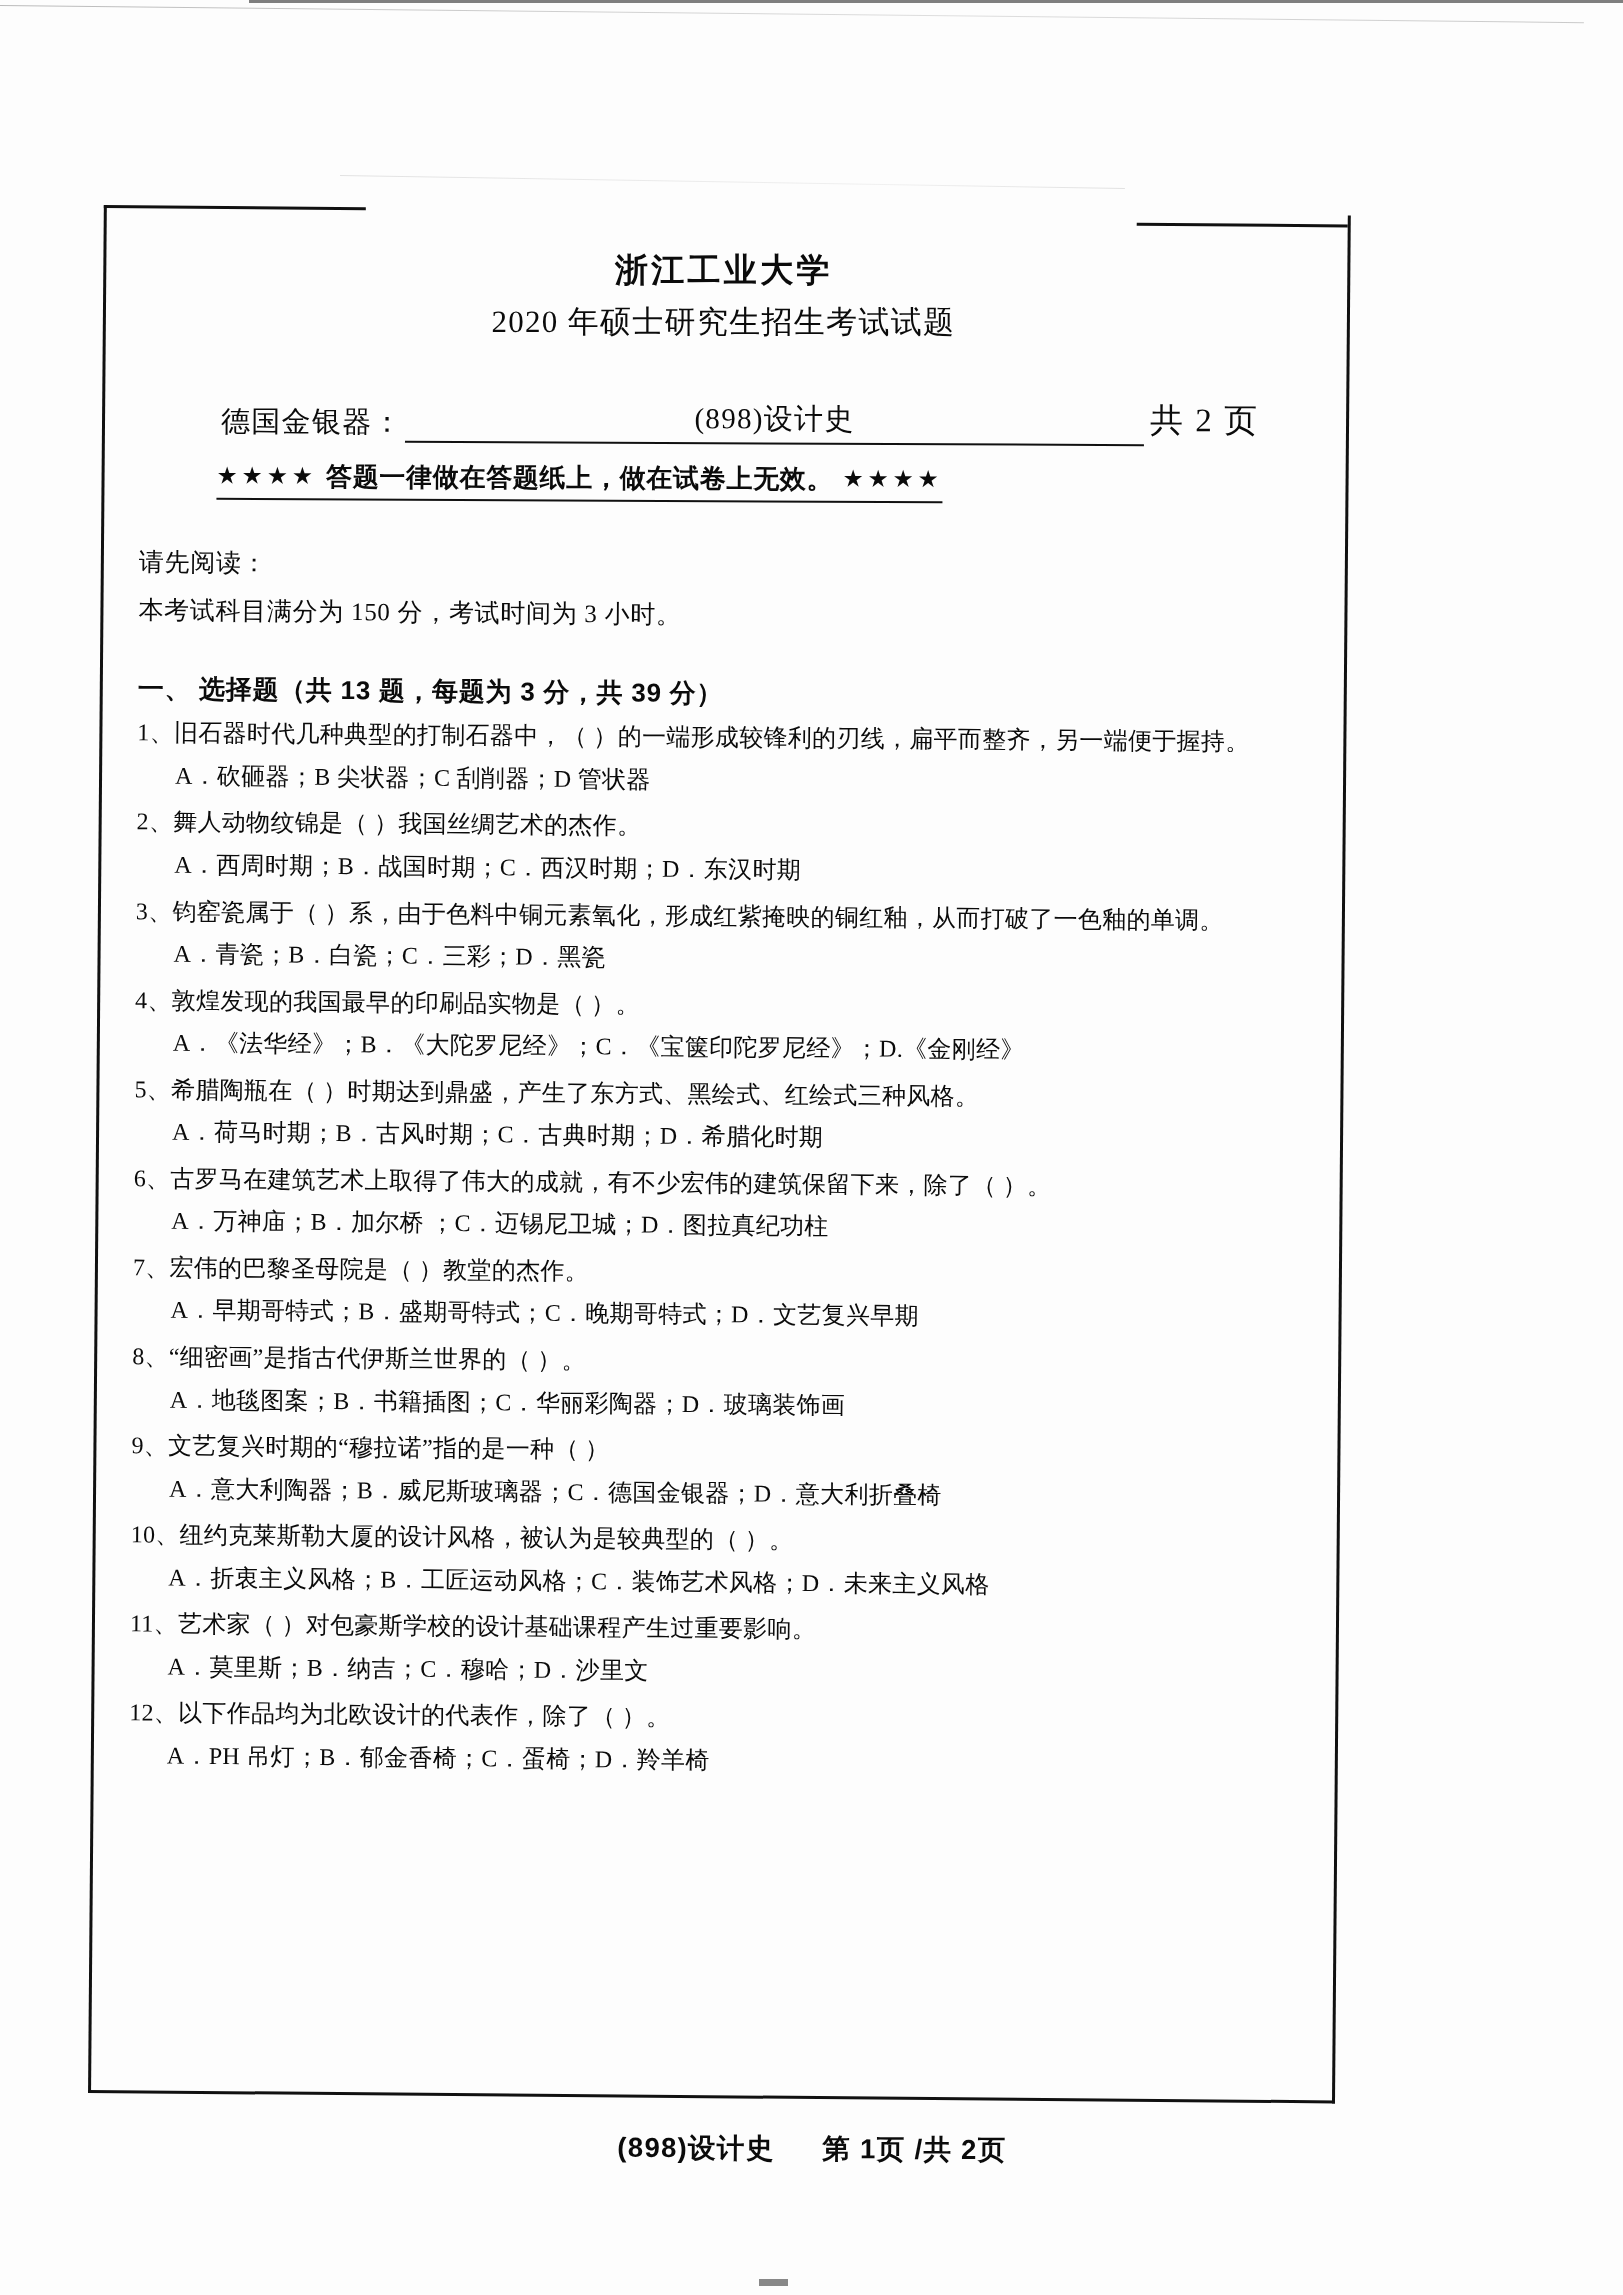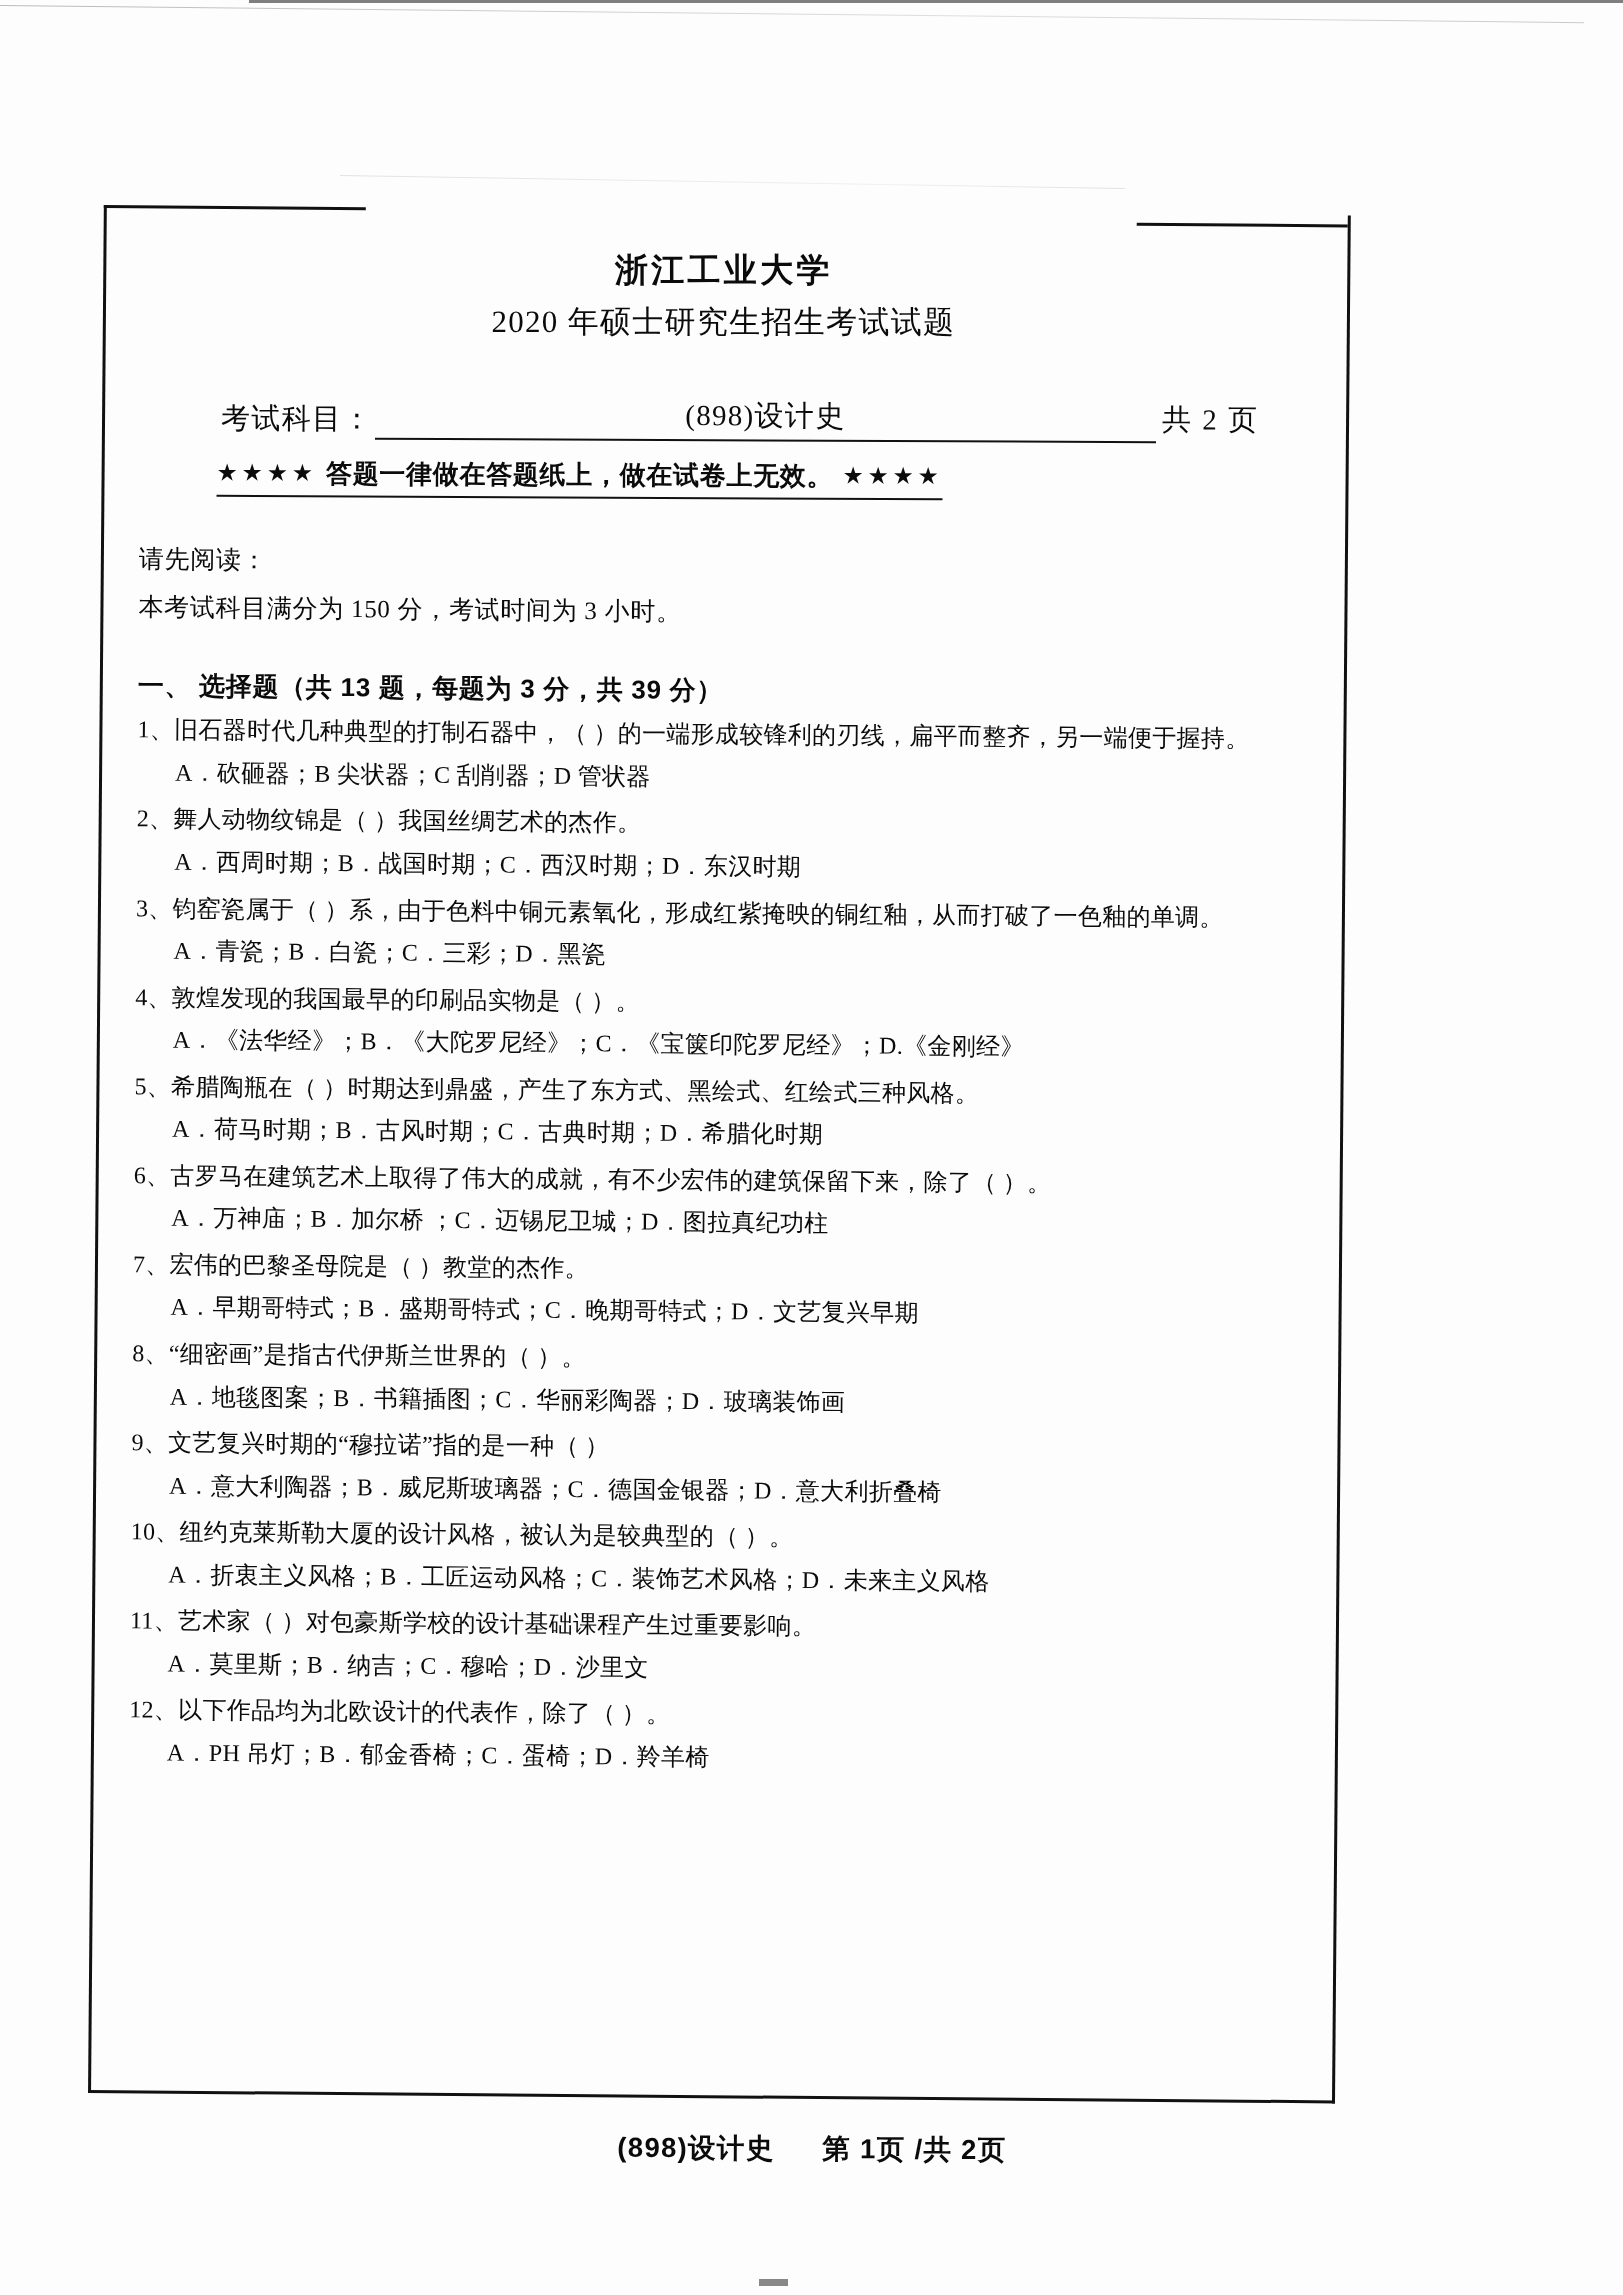--- a/index.html
+++ b/index.html
@@ -147,21 +147,21 @@
   .subject-blank {
     flex: 1;
     border-bottom: 2.6px solid #111;
     text-align: center;
     font-size: 29px;
     letter-spacing: 1.3px;
     padding-bottom: 2.6px;
     margin: 0 6.5px 0 2.6px;
   }
   .page-total {
-    font-size: 29px;
+    font-size: 33px;
     letter-spacing: 2px;
     white-space: nowrap;
     padding-bottom: 2.6px;
   }
 
   .notice-row {
     margin-top: 17px;
     padding-left: 115px;
     padding-right: 65px;
     transform: rotate(-0.2deg);
@@ -254,21 +254,21 @@
   <div class="frame-top-right"></div>
 
   <div class="content">
 
     <div class="title-block">
       <div class="univ-name">浙江工业大学</div>
       <div class="exam-name">2020 年硕士研究生招生考试试题</div>
     </div>
 
     <div class="subject-row">
-      <span class="subject-label">考试科目：</span>
+      <span class="subject-label">德国金银器：</span>
       <span class="subject-blank">(898)设计史</span>
       <span class="page-total">共 2 页</span>
     </div>
 
     <div class="notice-row">
       <span class="notice-inner">
         <span class="stars">★★★★</span><span class="notice-text">答题一律做在答题纸上，做在试卷上无效。</span><span class="stars">★★★★</span>
       </span>
     </div>
 

